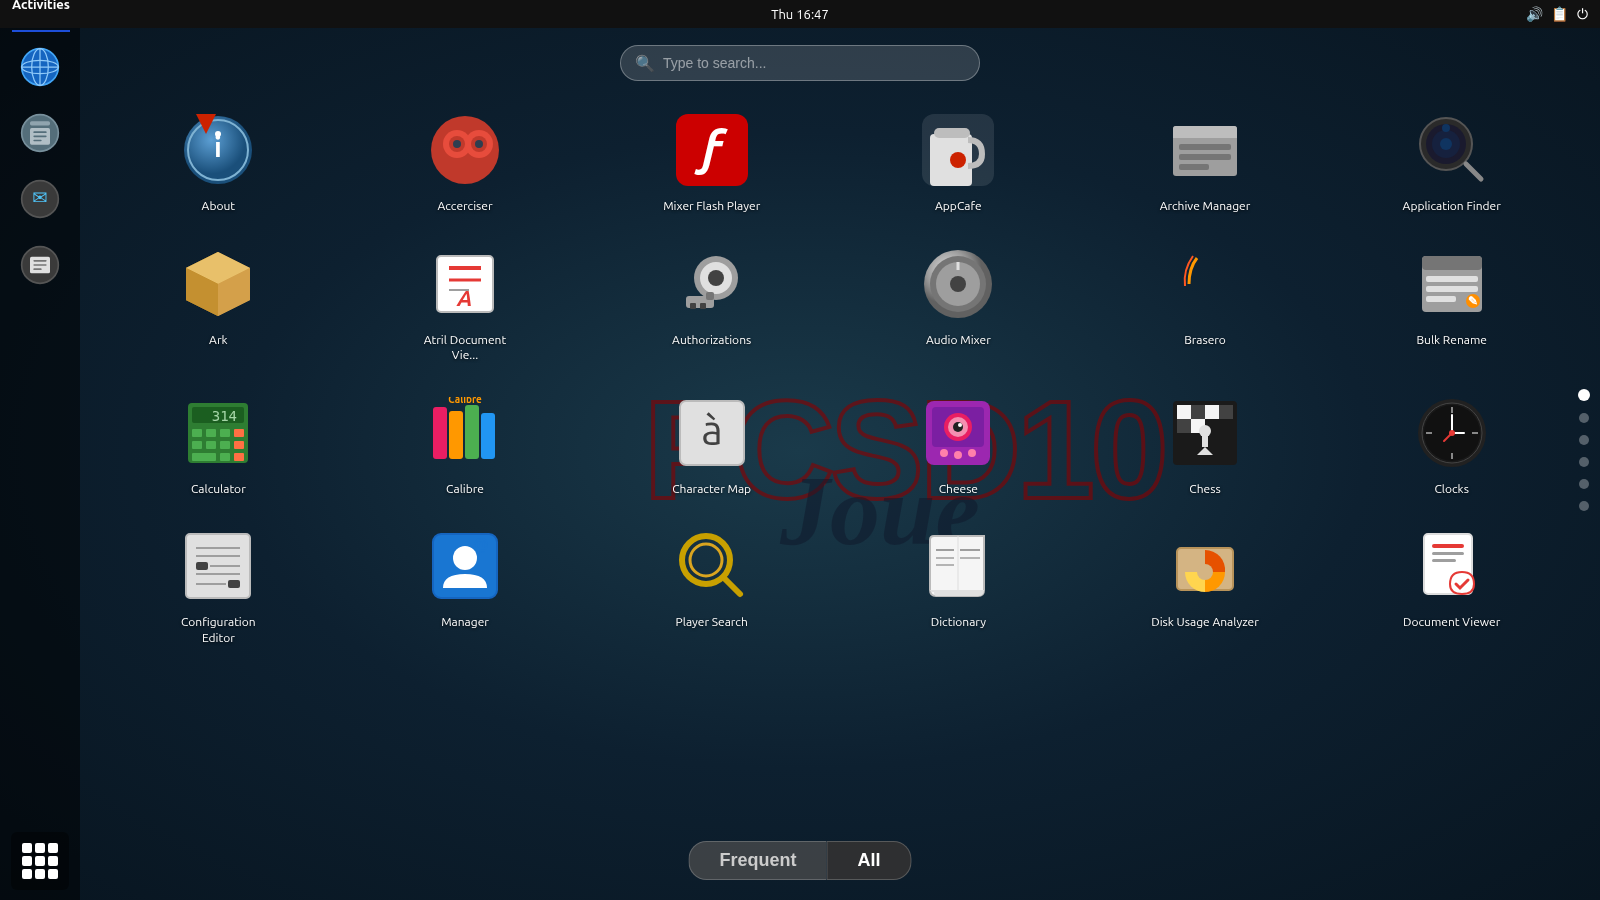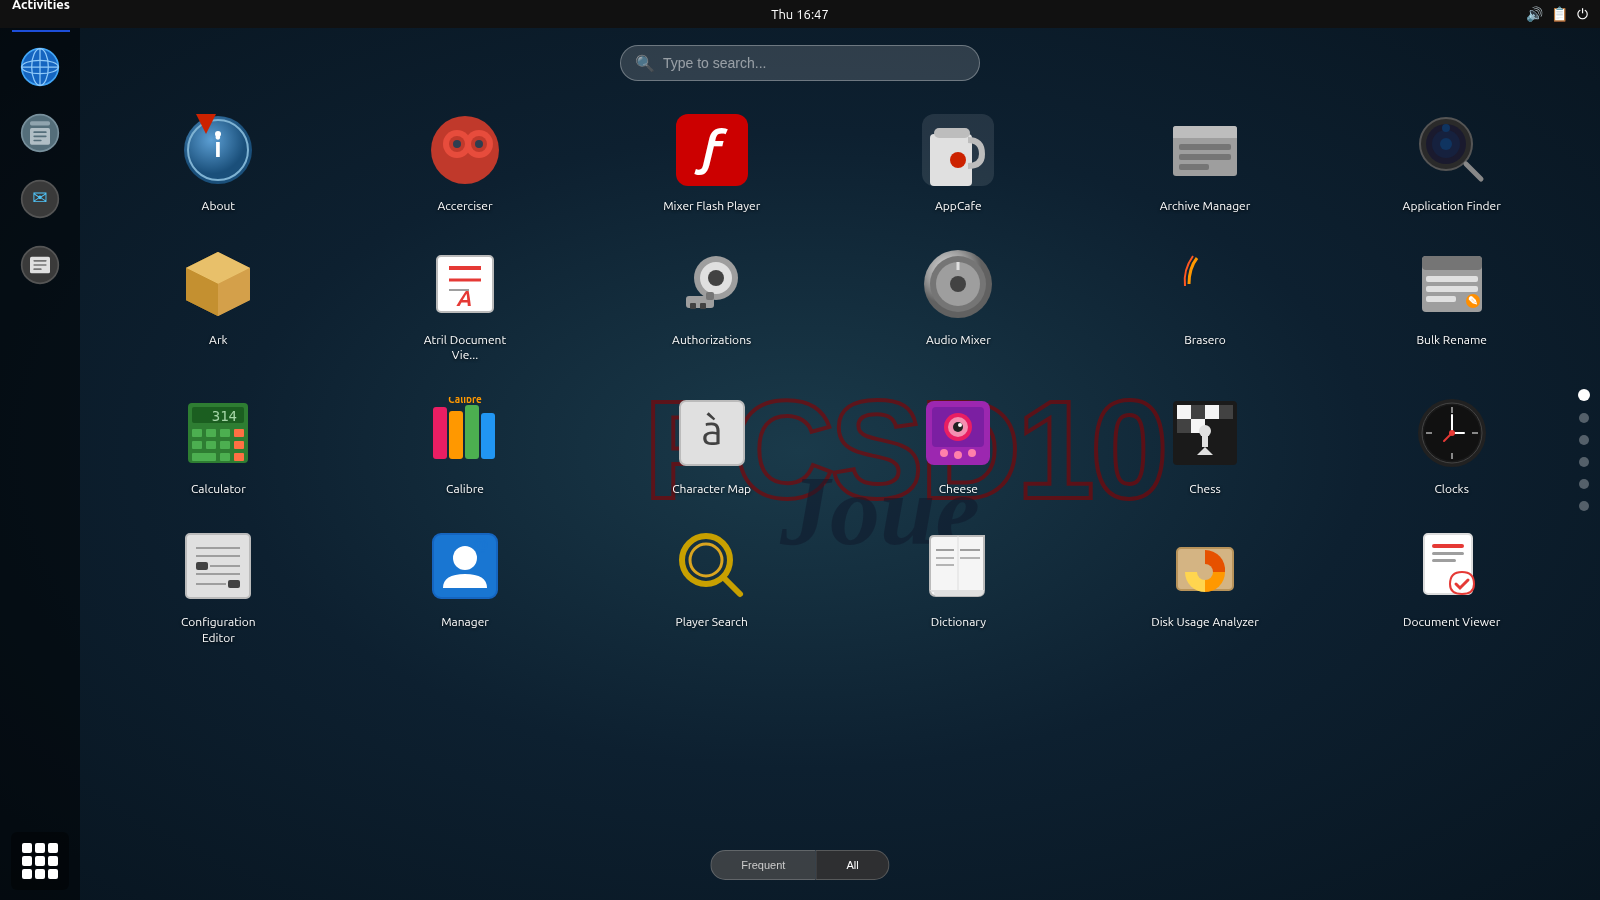--- a/index.html
+++ b/index.html
@@ -260,23 +260,24 @@
       left: 50%;
       transform: translateX(-50%);
       display: flex;
       z-index: 20;
     }
 
     .tab-btn {
       padding: 8px 30px;
       background: rgba(80,80,80,0.7);
       color: #ccc;
-      font-size: 11px;
+      font-size: 18px;
       cursor: pointer;
       border: 1px solid rgba(255,255,255,0.2);
+      font-weight: bold;
     }
 
     .tab-btn:first-child {
       border-radius: 18px 0 0 18px;
       border-right: none;
     }
 
     .tab-btn:last-child {
       border-radius: 0 18px 18px 0;
     }

